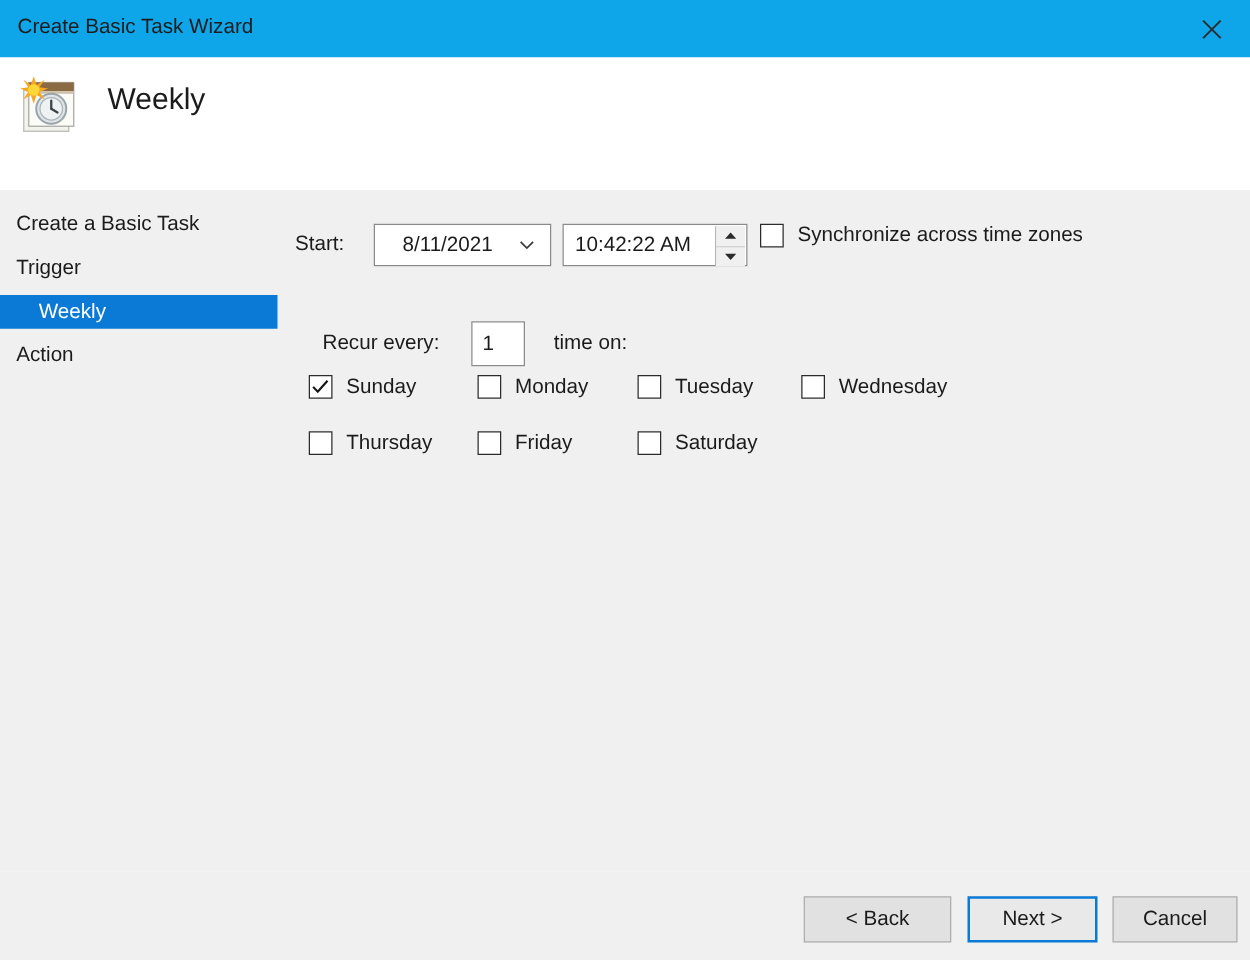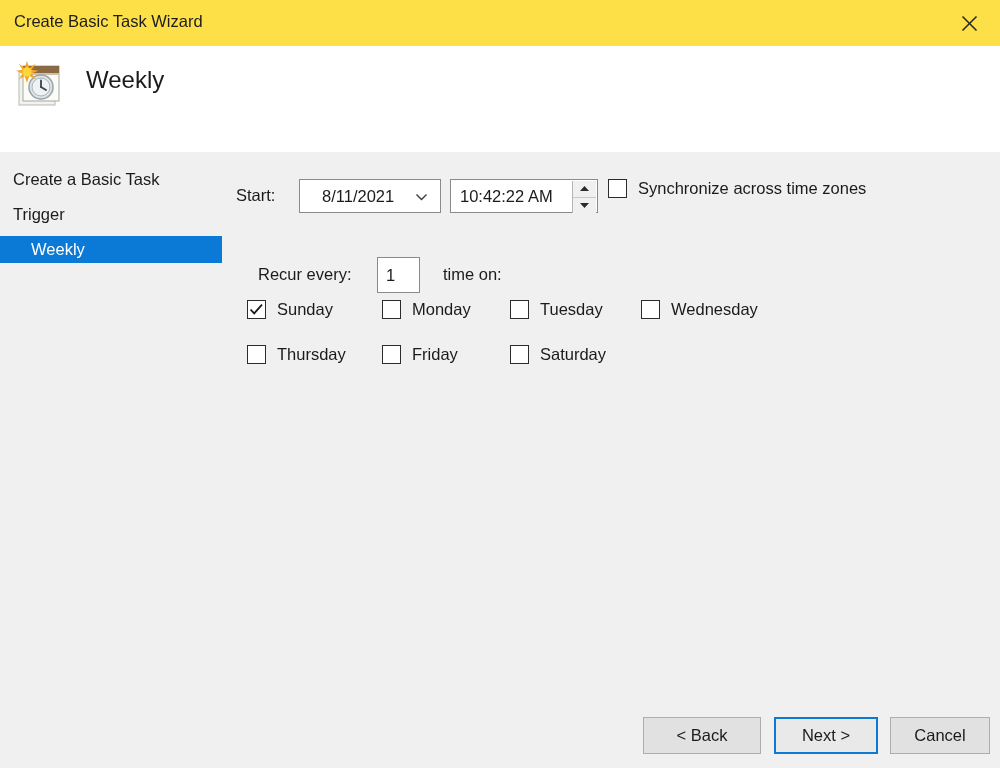--- a/index.html
+++ b/index.html
@@ -14,21 +14,21 @@
     color: #1b1b1b;
     overflow: hidden;
     position: relative;
   }
 
   
   #titlebar {
     position: absolute;
     left: 0; top: 0;
     width: 1000px; height: 46px;
-    background: #fde047;
+    background: #0ea5e9;
   }
   #title-text {
     position: absolute;
     left: 14px; top: 12px;
     font-size: 16.5px;
     color: #1d1d1d;
     white-space: nowrap;
   }
   #close-button {
     position: absolute;
@@ -286,20 +286,23 @@
 
   <div id="sidebar">
     <div class="side-item" style="top:49px;">
       <span>Trigger</span>
     </div>
     <div class="side-item" style="top:14px;">
       <span>Create a Basic Task</span>
     </div>
     <div class="side-item indent selected" style="top:84px;">
       <span>Weekly</span>
+    </div>
+    <div class="side-item" style="top:119px;">
+      <span>Action</span>
     </div>
   </div>
 
   <div id="content">
 
     <div class="row" style="left:0px; top:0px; width:720px; height:62px;">
 
       <span class="lbl" style="position:absolute; left:14px; top:34px;">Start:</span>
 
       <div id="date-combo">

